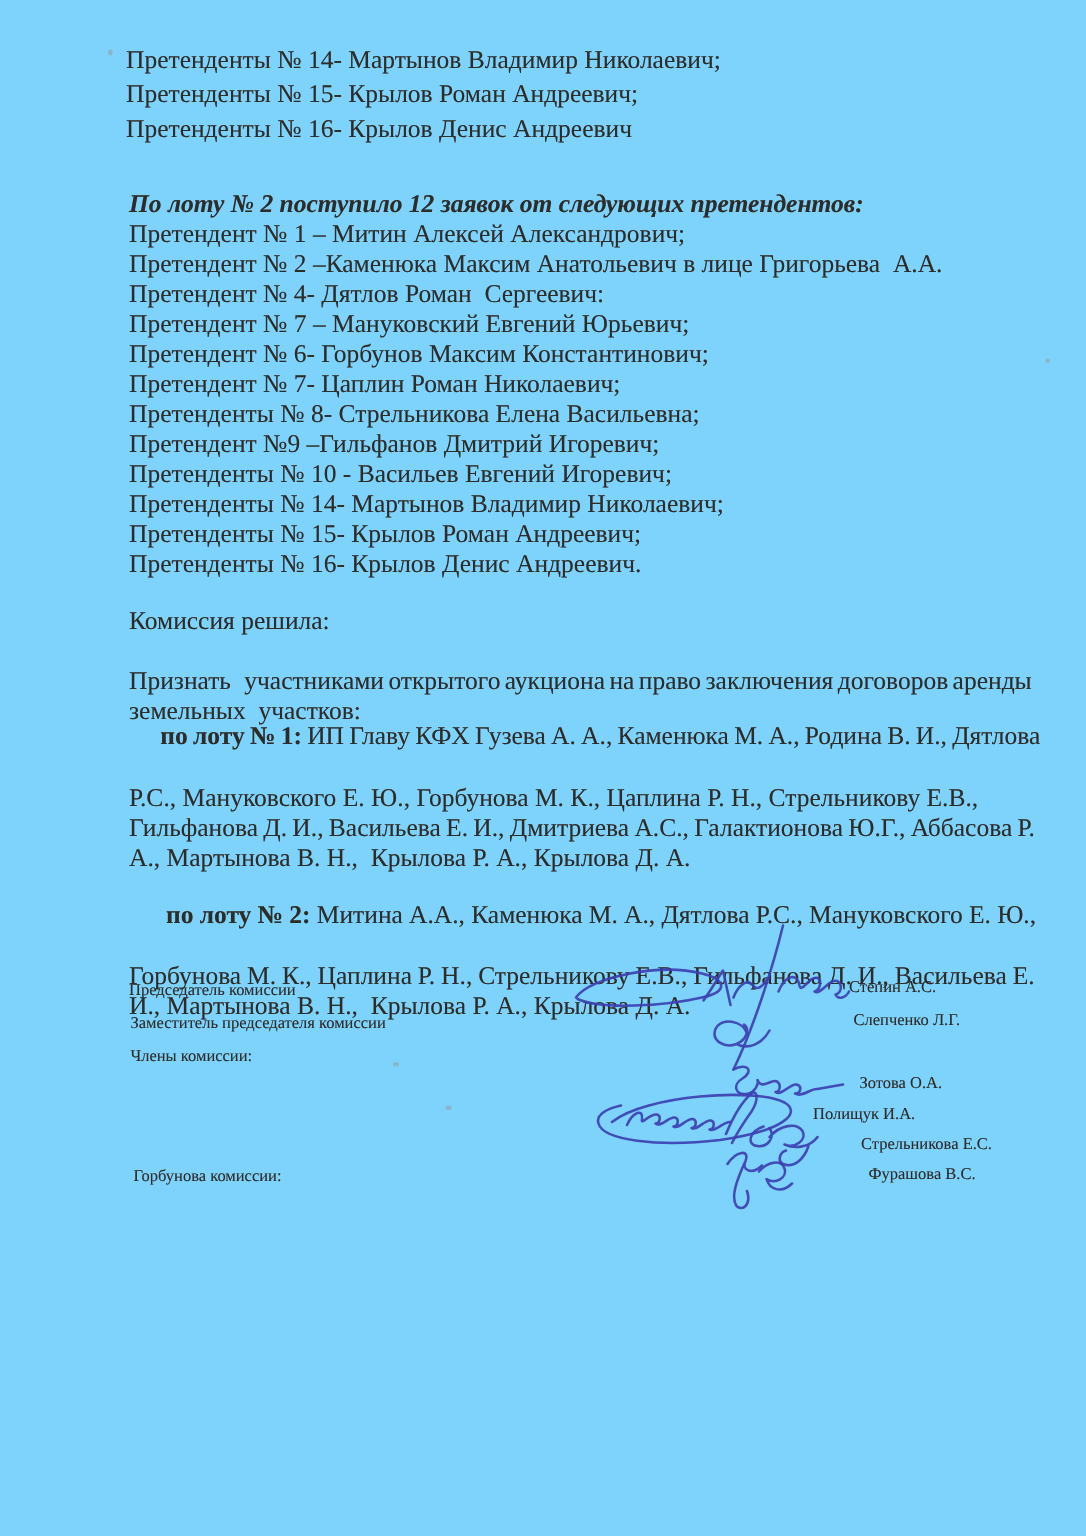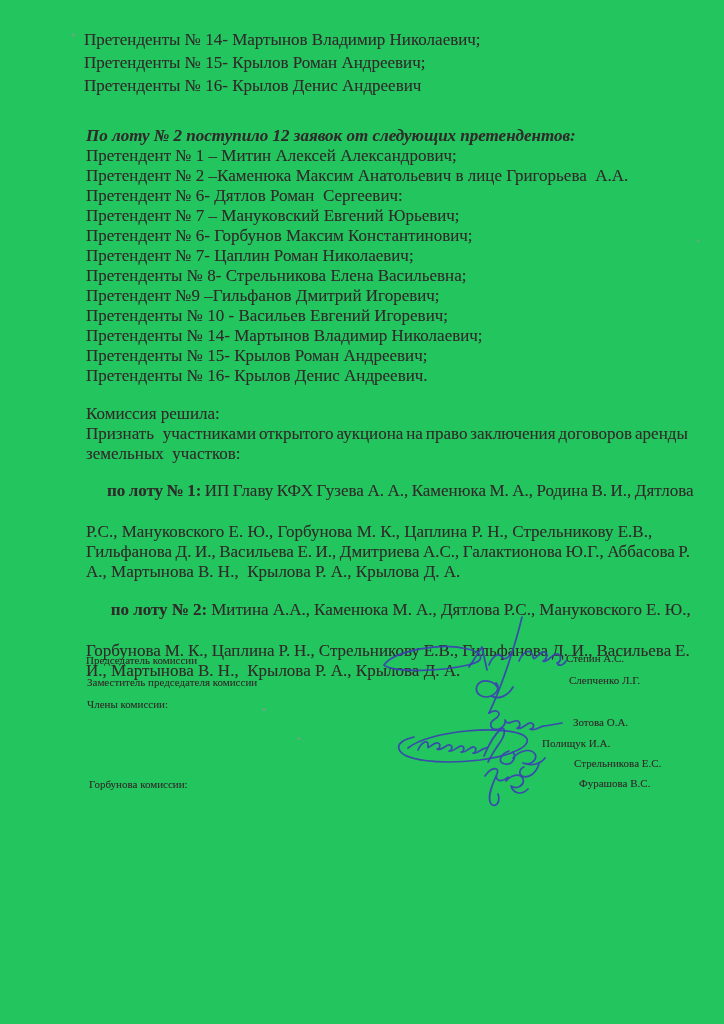--- a/index.html
+++ b/index.html
@@ -1,20 +1,20 @@
 <!DOCTYPE html>
 <html lang="ru"><head>
 <meta charset="utf-8">
 <style>
   html,body{margin:0;padding:0;background:#e8e8e6;}
   #page{
     position:relative;
     width:724px;height:1024px;
     margin:0 auto;
-    background:#22c55e;
+    background:#7dd3fc;
     overflow:hidden;
     font-family:"Liberation Serif","DejaVu Serif",serif;
     color:#2e2c29;
   }
   .sec{position:absolute;left:86px;font-size:17px;}
   .line{white-space:pre;text-shadow:0 0 .4px rgba(70,70,66,.45);}
   .b{font-weight:700;}
   #intro{left:84px;top:28px;line-height:23px;}
   #lot2app{top:126px;line-height:20px;}
   #lot2app .heading{font-weight:700;font-style:italic;}
@@ -34,35 +34,35 @@
   <div id="intro" class="sec">
     <div class="line">Претенденты № 14- Мартынов Владимир Николаевич;</div>
     <div class="line">Претенденты № 15- Крылов Роман Андреевич;</div>
     <div class="line">Претенденты № 16- Крылов Денис Андреевич</div>
   </div>
 
   <div id="lot2app" class="sec">
     <div class="line heading">По лоту № 2 поступило 12 заявок от следующих претендентов:</div>
     <div class="line">Претендент № 1 – Митин Алексей Александрович;</div>
     <div class="line">Претендент № 2 –Каменюка Максим Анатольевич в лице Григорьева  А.А.</div>
-    <div class="line">Претендент № 6- Дятлов Роман  Сергеевич:</div>
+    <div class="line">Претендент № 4- Дятлов Роман  Сергеевич:</div>
     <div class="line">Претендент № 7 – Мануковский Евгений Юрьевич;</div>
     <div class="line">Претендент № 6- Горбунов Максим Константинович;</div>
     <div class="line">Претендент № 7- Цаплин Роман Николаевич;</div>
     <div class="line">Претенденты № 8- Стрельникова Елена Васильевна;</div>
     <div class="line">Претендент №9 –Гильфанов Дмитрий Игоревич;</div>
     <div class="line">Претенденты № 10 - Васильев Евгений Игоревич;</div>
     <div class="line">Претенденты № 14- Мартынов Владимир Николаевич;</div>
     <div class="line">Претенденты № 15- Крылов Роман Андреевич;</div>
     <div class="line">Претенденты № 16- Крылов Денис Андреевич.</div>
   </div>
 
   <div id="decision" class="sec">
     <div class="line">Комиссия решила:</div>
-    <div class="line" style="word-spacing: -1.3px;">Признать   участниками открытого аукциона на право заключения договоров аренды</div>
+    <div class="line" style="word-spacing: -1.3px; margin-top: 20px;">Признать   участниками открытого аукциона на право заключения договоров аренды</div>
     <div class="line">земельных  участков:</div>
   </div>
 
   <div id="lot1res" class="sec">
     <div class="line" style="word-spacing: -0.769231px;">
       <span class="b">по лоту № 1:</span><span> ИП Главу КФХ Гузева А. А., Каменюка М. А., Родина В. И., Дятлова</span>
     </div>
     <div class="line">Р.С., Мануковского Е. Ю., Горбунова М. К., Цаплина Р. Н., Стрельникову Е.В.,</div>
     <div class="line" style="word-spacing: -0.727273px;">Гильфанова Д. И., Васильева Е. И., Дмитриева А.С., Галактионова Ю.Г., Аббасова Р.</div>
     <div class="line">А., Мартынова В. Н.,  Крылова Р. А., Крылова Д. А.</div>

